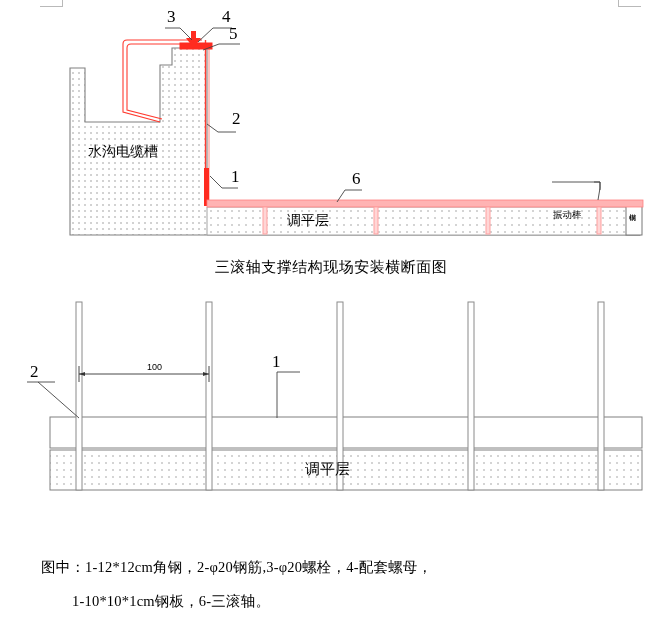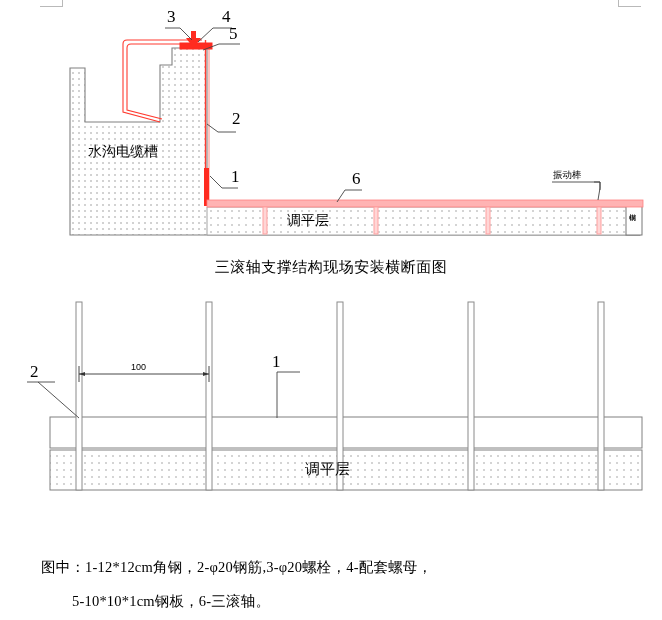--- a/index.html
+++ b/index.html
@@ -55,39 +55,41 @@
     font-size: 17px;
     font-family: "Liberation Serif", "DejaVu Serif", serif;
     line-height: 1;
   }
   .lbl-small {
     position: absolute;
     font-size: 9.5px;
     font-family: "Liberation Sans", "DejaVu Sans", sans-serif;
     line-height: 1;
     white-space: nowrap;
+    margin-top: 40px;
   }
   .lbl-tiny-v {
     position: absolute;
     font-size: 7px;
     font-family: "Liberation Sans", "DejaVu Sans", sans-serif;
     writing-mode: vertical-rl;
     line-height: 1;
     letter-spacing: 0px;
   }
   .lbl-inner {
     position: absolute;
     font-size: 14px;
     font-family: Liberation Mono, monospace;
     white-space: nowrap;
   }
   .dim-txt {
     position: absolute;
     font-size: 9px;
     font-family: "Liberation Sans", "DejaVu Sans", sans-serif;
+    margin-left: 16px;
   }
   .corner {
     position: absolute;
     border: 1px solid #b9b9b9;
   }
 </style>
 </head>
 <body>
 
 <div id="root">
@@ -223,15 +225,15 @@
 
   <div class="lbl" style="left:30px; top:363px;">2</div>
   <div class="lbl" style="left:272px; top:353px;">1</div>
 
   <div class="dim-txt" style="left:131px; top:362px;">100</div>
 
   <div class="lbl-inner" style="left:305px; top:460px; font-size:15px;">调平层</div>
 
 
   <div class="legend-line" id="legend-line-1">图中：1-12*12cm角钢，2-φ20钢筋,3-φ20螺栓，4-配套螺母，</div>
-  <div class="legend-line" id="legend-line-2">5-10*10*1cm钢板，6-三滚轴。</div>
+  <div class="legend-line" id="legend-line-2">1-10*10*1cm钢板，6-三滚轴。</div>
 
 </div>
 
 </body></html>

